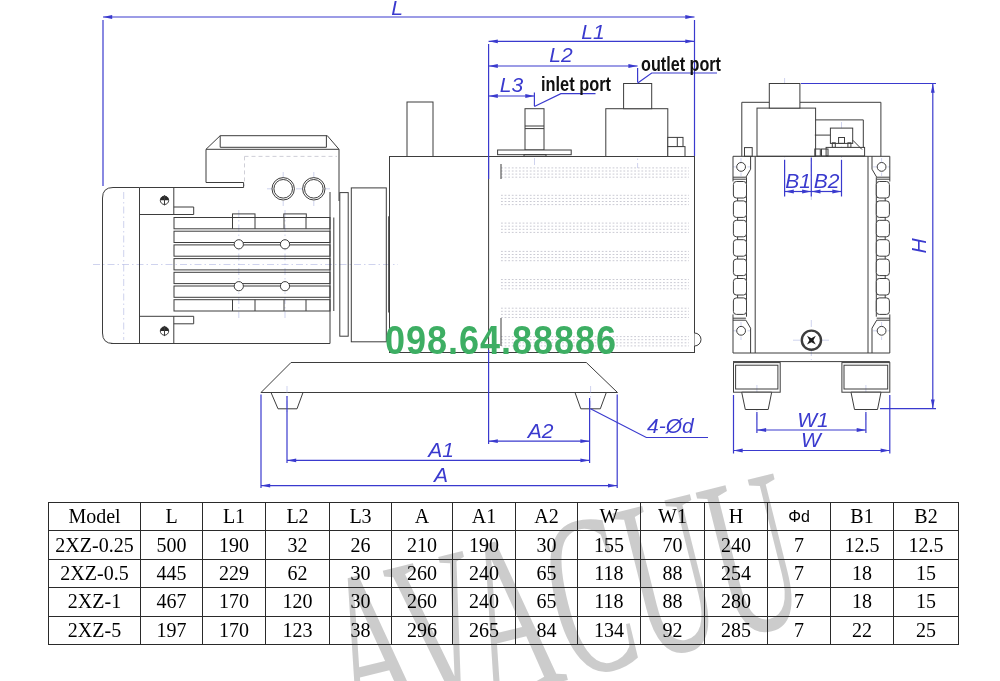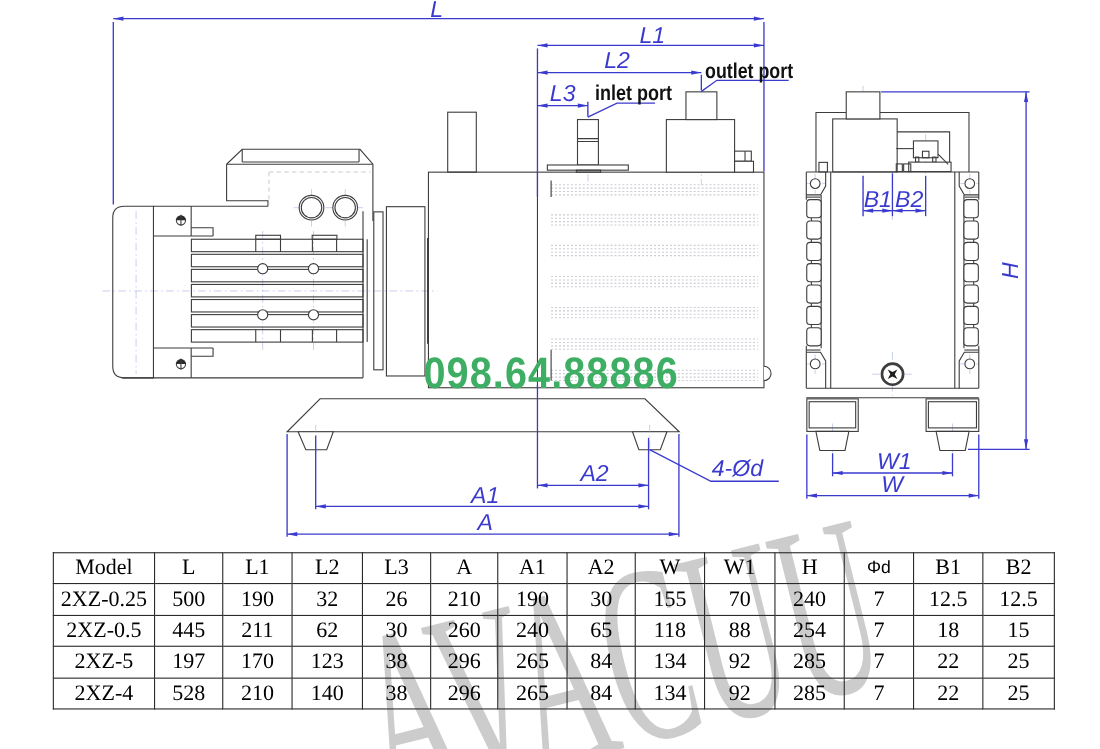--- a/index.html
+++ b/index.html
@@ -329,59 +329,59 @@
         <td>155</td>
         <td>70</td>
         <td>240</td>
         <td>7</td>
         <td>12.5</td>
         <td>12.5</td>
       </tr>
 <tr>
         <td>2XZ-0.5</td>
         <td>445</td>
-        <td>211</td>
+        <td>229</td>
         <td>62</td>
         <td>30</td>
         <td>260</td>
         <td>240</td>
         <td>65</td>
         <td>118</td>
         <td>88</td>
         <td>254</td>
+        <td>7</td>
+        <td>18</td>
+        <td>15</td>
+      </tr>
+<tr>
+        <td>2XZ-1</td>
+        <td>467</td>
+        <td>170</td>
+        <td>120</td>
+        <td>30</td>
+        <td>260</td>
+        <td>240</td>
+        <td>65</td>
+        <td>118</td>
+        <td>88</td>
+        <td>280</td>
         <td>7</td>
         <td>18</td>
         <td>15</td>
       </tr>
 <tr>
         <td>2XZ-5</td>
         <td>197</td>
         <td>170</td>
         <td>123</td>
         <td>38</td>
         <td>296</td>
         <td>265</td>
         <td>84</td>
         <td>134</td>
         <td>92</td>
         <td>285</td>
         <td>7</td>
         <td>22</td>
         <td>25</td>
       </tr>
-<tr>
-        <td>2XZ-4</td>
-        <td>528</td>
-        <td>210</td>
-        <td>140</td>
-        <td>38</td>
-        <td>296</td>
-        <td>265</td>
-        <td>84</td>
-        <td>134</td>
-        <td>92</td>
-        <td>285</td>
-        <td>7</td>
-        <td>22</td>
-        <td>25</td>
-      </tr>
 </tbody>
   </table>
 
 </body></html>

